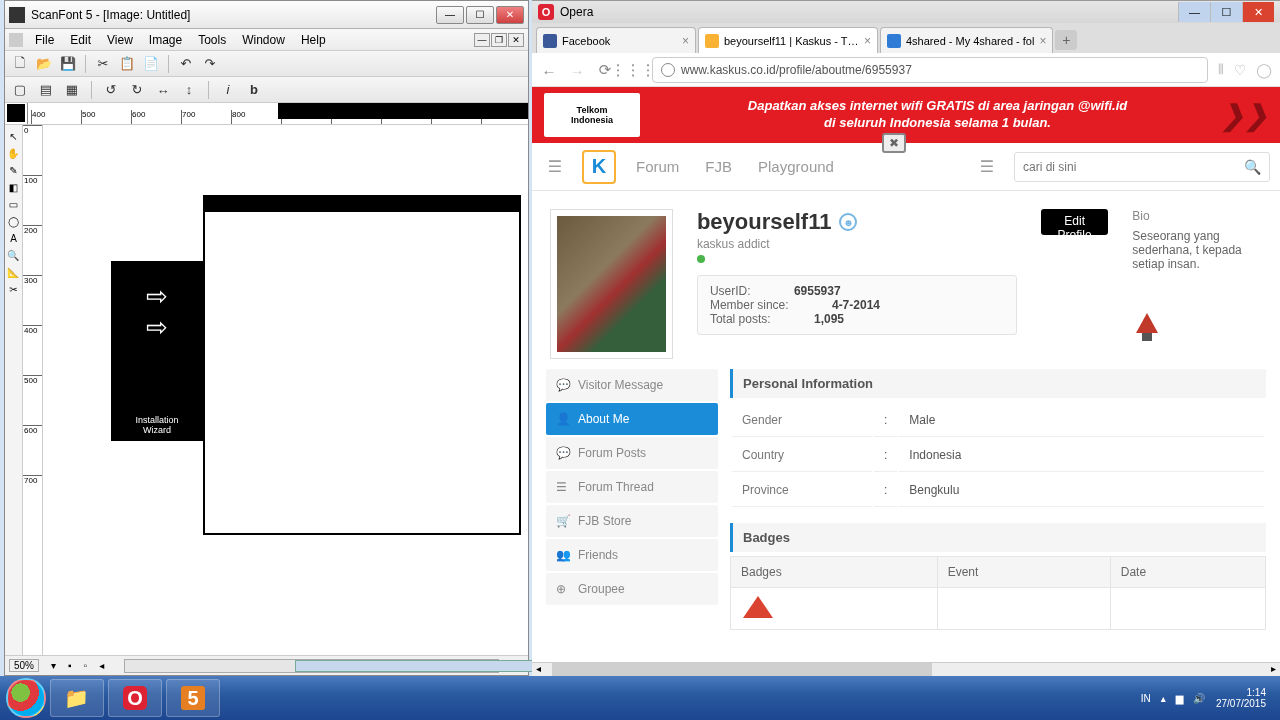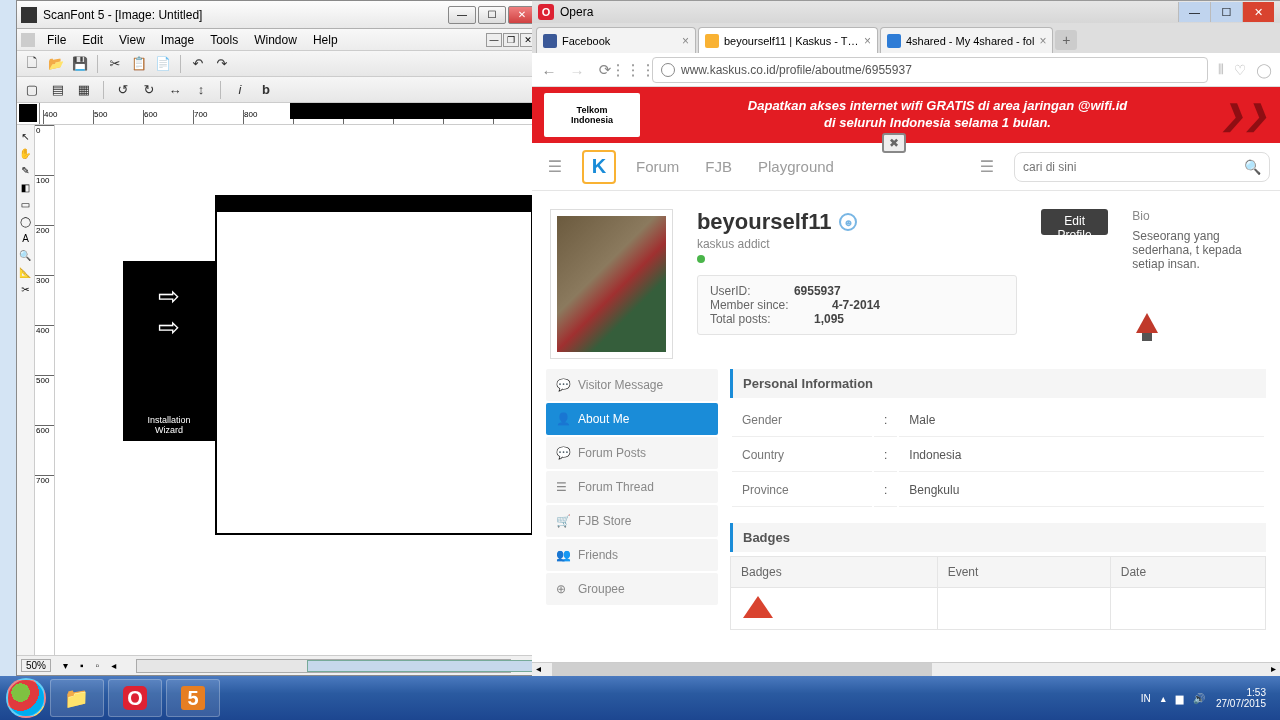--- a/index.html
+++ b/index.html
@@ -1,19 +1,19 @@
 <!DOCTYPE html>
 <html><head>
 <meta charset="utf-8">
 <style>
 * { margin: 0; padding: 0; box-sizing: border-box; font-family: "Segoe UI", Tahoma, sans-serif; }
 body { width: 1280px; height: 720px; overflow: hidden; background: #d4e4f4; position: relative; }
 
 
-.scanfont-window { position: absolute; left: 16px; top: 0; width: 525px; height: 676px; background: #f0f0f0; border: 1px solid #8a8a8a; }
+.scanfont-window { position: absolute; left: 4px; top: 0; width: 525px; height: 676px; background: #f0f0f0; border: 1px solid #8a8a8a; }
 .sf-titlebar { height: 28px; background: linear-gradient(#fdfdfd,#e8e8e8); display: flex; align-items: center; padding: 0 4px; border-bottom: 1px solid #b0b0b0; font-size: 12px; }
 .sf-titlebar .icon { width: 16px; height: 16px; background: #333; margin-right: 6px; }
 .sf-titlebar .title { flex: 1; }
 .sf-winbtns { display: flex; gap: 2px; }
 .sf-winbtn { width: 28px; height: 18px; border: 1px solid #888; background: linear-gradient(#fafafa,#ddd); font-size: 10px; display: flex; align-items: center; justify-content: center; border-radius: 2px; }
 .sf-winbtn.close { background: linear-gradient(#f08080,#d04040); color: #fff; }
 .sf-menubar { height: 22px; background: linear-gradient(#f8f8f8,#ececec); display: flex; align-items: center; padding: 0 4px; font-size: 12px; border-bottom: 1px solid #ccc; position: relative; }
 .sf-menubar .mi { padding: 2px 8px; }
 .sf-menubar .doc-btns { position: absolute; right: 4px; display: flex; gap: 1px; }
 .sf-menubar .doc-btns span { width: 16px; height: 14px; border: 1px solid #999; background: #eee; font-size: 9px; display: flex; align-items: center; justify-content: center; }
@@ -66,34 +66,34 @@
 .banner { height: 56px; background: #e31c23; color: #fff; display: flex; align-items: center; padding: 0 12px; font-size: 13px; font-style: italic; font-weight: bold; }
 .banner .logo { width: 96px; height: 44px; background: #fff; color: #000; font-size: 9px; font-style: normal; display: flex; flex-direction: column; align-items: center; justify-content: center; margin-right: 14px; border-radius: 2px; }
 .banner .txt { flex: 1; text-align: center; line-height: 1.3; }
 .banner .arrow { font-size: 28px; color: #8f0e13; }
 .kaskus-nav { height: 48px; background: #fff; border-bottom: 1px solid #e5e5e5; display: flex; align-items: center; padding: 0 10px; gap: 14px; font-size: 15px; color: #9c9c9c; position: relative; }
 .kaskus-nav .burger { width: 26px; height: 26px; display: flex; align-items: center; justify-content: center; font-size: 16px; }
 .kaskus-nav .klogo { width: 34px; height: 34px; background: #fff; border: 2px solid #f9b233; color: #1a8cd8; font-weight: bold; font-size: 20px; display: flex; align-items: center; justify-content: center; border-radius: 4px; }
 .kaskus-nav .navlink { padding: 4px 6px; }
 .kaskus-nav .spacer { flex: 1; }
 .kaskus-nav .search-wrap { position: relative; width: 256px; }
-.kaskus-nav .search { width: 100%; height: 30px; border: 1px solid #ddd; border-radius: 8px; padding: 0 28px 0 8px; font-size: 12px; color: #6d28d9; }
+.kaskus-nav .search { width: 100%; height: 30px; border: 1px solid #ddd; border-radius: 3px; padding: 0 28px 0 8px; font-size: 12px; color: #6d28d9; }
 .kaskus-nav .search-ic { position: absolute; right: 8px; top: 7px; color: #888; font-size: 14px; }
 .kaskus-nav .closebox { position: absolute; left: 350px; top: -10px; width: 24px; height: 20px; background: #eee; border: 2px solid #888; border-radius: 3px; font-size: 12px; display: flex; align-items: center; justify-content: center; color: #666; }
 
 .profile-area { display: flex; padding: 18px 18px 10px 18px; gap: 24px; }
 .avatar-box { width: 140px; height: 150px; border: 1px solid #ddd; padding: 6px; }
 .avatar-box .img { width: 100%; height: 100%; background: linear-gradient(135deg,#6b5a3e,#8b7a5e 40%,#a03030 55%,#355e3b 70%); }
 .profile-main { flex: 1; }
 .profile-main .uname { font-size: 22px; font-weight: bold; color: #333; display: flex; align-items: center; gap: 8px; }
 .profile-main .role { font-size: 12px; color: #888; margin-top: 2px; }
 .profile-main .dot { width: 8px; height: 8px; background: #4ab54a; border-radius: 50%; margin-top: 4px; }
 .profile-main .infobox { margin-top: 12px; border: 1px solid #e3e3e3; background: #fafafa; padding: 8px 12px; font-size: 12px; color: #666; border-radius: 3px; width: 320px; }
 .profile-main .infobox b { color: #444; margin-left: 40px; }
-.edit-btn { background: #404040; color: #fff; border: none; padding: 5px 10px; font-size: 12px; border-radius: 3px; height: 26px; }
+.edit-btn { background: #000000; color: #fff; border: none; padding: 5px 10px; font-size: 12px; border-radius: 3px; height: 26px; }
 .bio-col { width: 150px; font-size: 12px; color: #666; }
 .bio-col .bio-h { color: #888; margin-bottom: 6px; }
 .bio-col .mascot { width: 30px; height: 32px; margin-top: 40px; }
 
 .lower { display: flex; padding: 0 14px; gap: 12px; }
 .sidemenu { width: 172px; display: flex; flex-direction: column; gap: 2px; }
 .sidemenu .item { height: 32px; display: flex; align-items: center; padding: 0 10px; font-size: 12px; color: #888; background: #f5f5f5; gap: 8px; border-radius: 2px; position: relative; }
 .sidemenu .item.active { background: #1a8cd8; color: #fff; }
 .sidemenu .item.active::after { content: ""; position: absolute; right: -8px; top: 8px; border: 8px solid transparent; border-left-color: #1a8cd8; }
 .sidemenu .ic { width: 14px; font-size: 12px; }
@@ -418,17 +418,17 @@
     </div>
   <div class="task-item" style="color:#fff">
       <span style="background:#e67e22;width:24px;height:24px;border-radius:3px;display:flex;align-items:center;justify-content:center;font-weight:bold">5</span>
     </div>
   <div class="tray">
     <span>IN</span>
     <span>▴</span>
     <span>▆</span>
     <span>🔊</span>
     <div class="clock">
-      <div>1:53</div>
+      <div>1:14</div>
       <div>27/07/2015</div>
     </div>
   </div>
 </div>
 
 </body></html>

